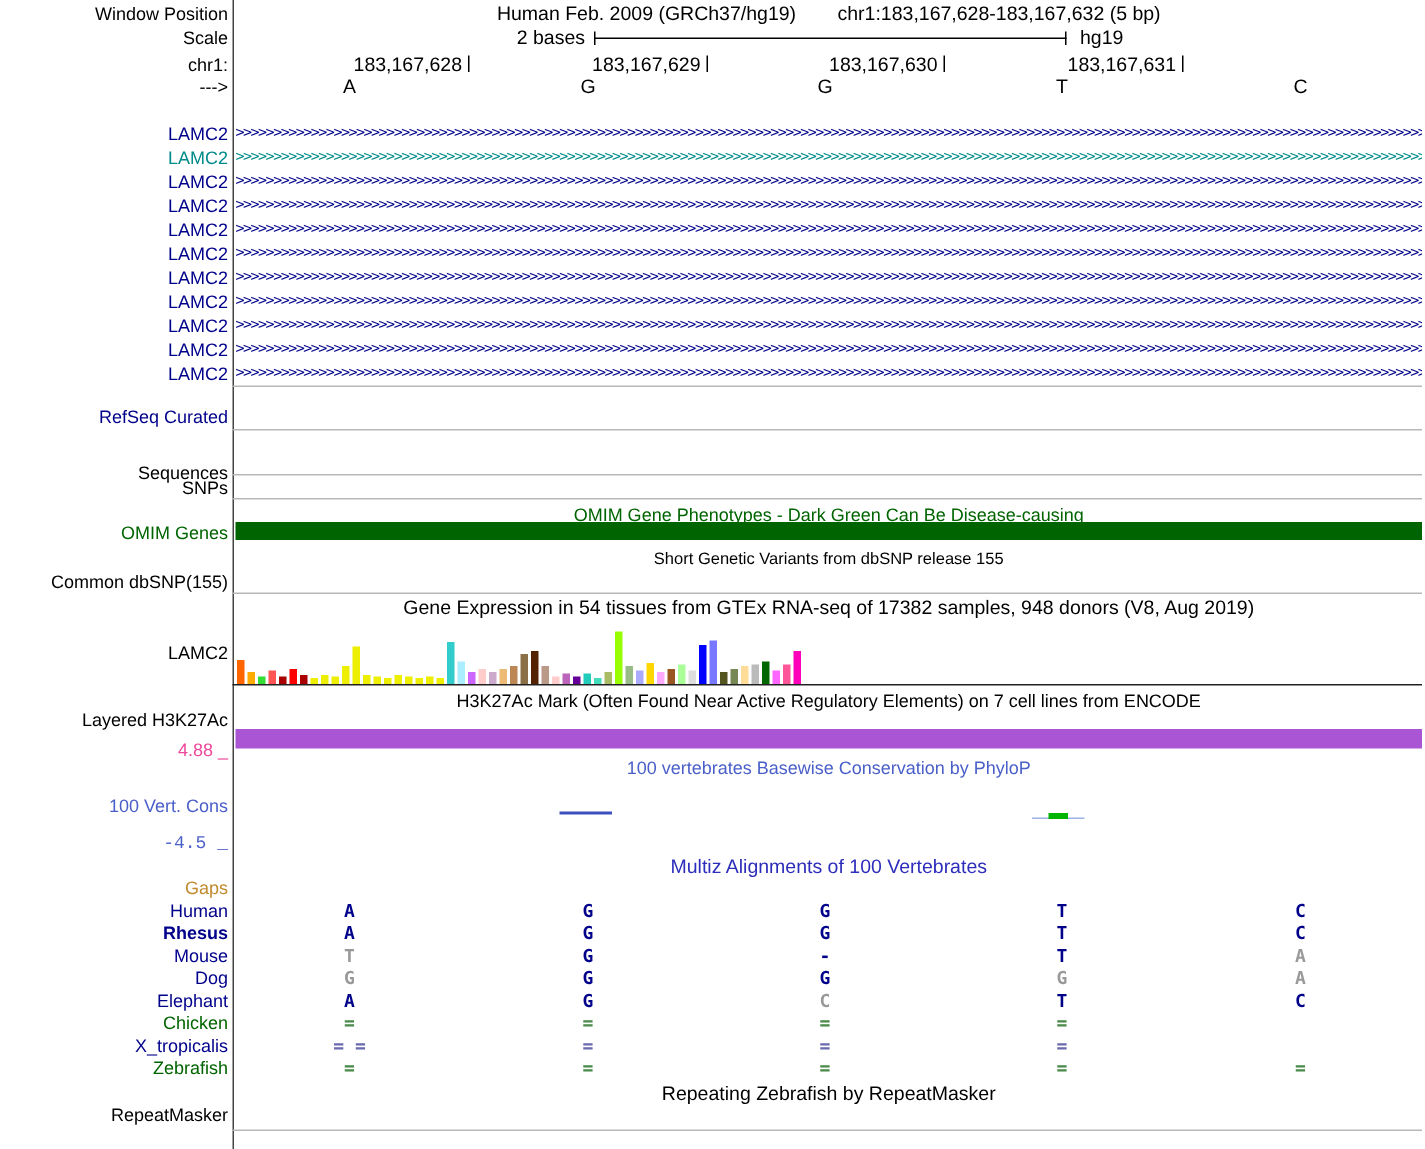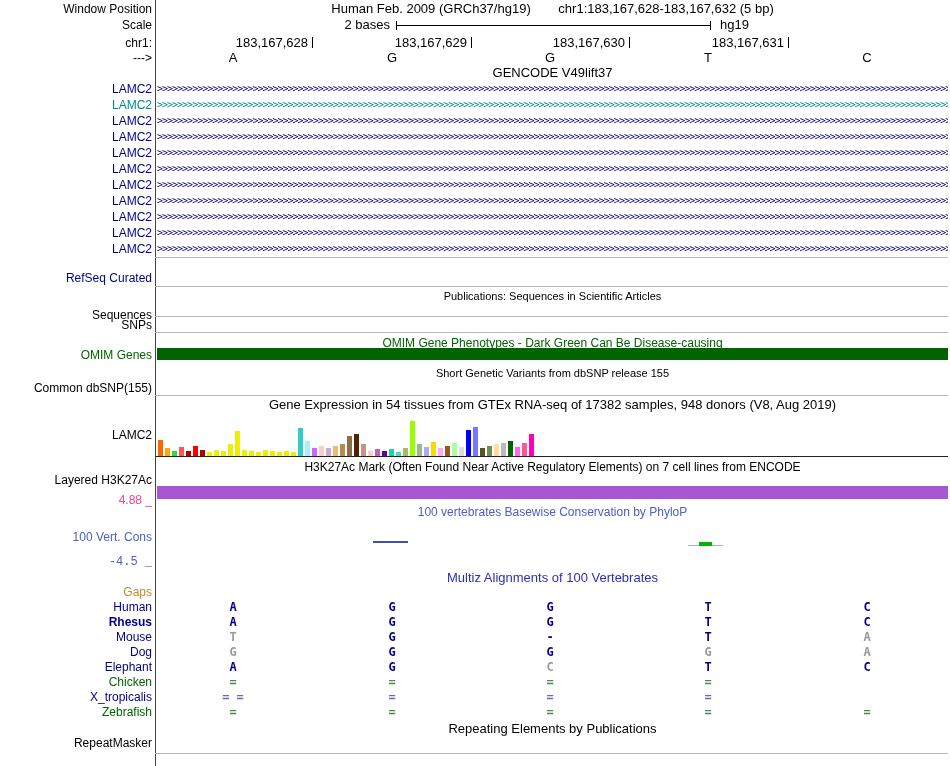--- a/index.html
+++ b/index.html
@@ -58,21 +58,20 @@
 
   <div class="lbl" style="top:51px">---&gt;</div>
   <div id="ref-bases">
       <div class="bcell" style="left: 221px; top: 51px; font-weight: normal;">A</div>
       <div class="bcell" style="left: 380px; top: 51px; font-weight: normal;">G</div>
       <div class="bcell" style="left: 538px; top: 51px; font-weight: normal;">G</div>
       <div class="bcell" style="left: 696px; top: 51px; font-weight: normal;">T</div>
       <div class="bcell" style="left: 855px; top: 51px; font-weight: normal;">C</div>
     </div>
 
-  <div class="title" style="top:66px">GENCODE V49lift37</div>
   <div id="gencode-rows">
       <div class="lbl" style="top: 82px; color: rgb(0, 0, 139);">LAMC2</div>
       <div class="arrows" style="top: 82px; color: rgb(0, 0, 139);">&gt;&gt;&gt;&gt;&gt;&gt;&gt;&gt;&gt;&gt;&gt;&gt;&gt;&gt;&gt;&gt;&gt;&gt;&gt;&gt;&gt;&gt;&gt;&gt;&gt;&gt;&gt;&gt;&gt;&gt;&gt;&gt;&gt;&gt;&gt;&gt;&gt;&gt;&gt;&gt;&gt;&gt;&gt;&gt;&gt;&gt;&gt;&gt;&gt;&gt;&gt;&gt;&gt;&gt;&gt;&gt;&gt;&gt;&gt;&gt;&gt;&gt;&gt;&gt;&gt;&gt;&gt;&gt;&gt;&gt;&gt;&gt;&gt;&gt;&gt;&gt;&gt;&gt;&gt;&gt;&gt;&gt;&gt;&gt;&gt;&gt;&gt;&gt;&gt;&gt;&gt;&gt;&gt;&gt;&gt;&gt;&gt;&gt;&gt;&gt;&gt;&gt;&gt;&gt;&gt;&gt;&gt;&gt;&gt;&gt;&gt;&gt;&gt;&gt;&gt;&gt;&gt;&gt;&gt;&gt;&gt;&gt;&gt;&gt;&gt;&gt;&gt;&gt;&gt;&gt;&gt;&gt;&gt;&gt;&gt;&gt;&gt;&gt;&gt;&gt;&gt;&gt;&gt;&gt;&gt;&gt;&gt;&gt;&gt;&gt;&gt;&gt;&gt;&gt;&gt;&gt;&gt;&gt;&gt;&gt;&gt;&gt;&gt;&gt;&gt;&gt;&gt;&gt;&gt;&gt;&gt;&gt;&gt;&gt;&gt;&gt;&gt;&gt;&gt;&gt;&gt;&gt;&gt;&gt;&gt;&gt;&gt;&gt;&gt;&gt;&gt;&gt;&gt;&gt;&gt;&gt;&gt;&gt;&gt;&gt;</div>
       <div class="lbl" style="top: 98px; color: rgb(0, 139, 139);">LAMC2</div>
       <div class="arrows" style="top: 98px; color: rgb(0, 139, 139);">&gt;&gt;&gt;&gt;&gt;&gt;&gt;&gt;&gt;&gt;&gt;&gt;&gt;&gt;&gt;&gt;&gt;&gt;&gt;&gt;&gt;&gt;&gt;&gt;&gt;&gt;&gt;&gt;&gt;&gt;&gt;&gt;&gt;&gt;&gt;&gt;&gt;&gt;&gt;&gt;&gt;&gt;&gt;&gt;&gt;&gt;&gt;&gt;&gt;&gt;&gt;&gt;&gt;&gt;&gt;&gt;&gt;&gt;&gt;&gt;&gt;&gt;&gt;&gt;&gt;&gt;&gt;&gt;&gt;&gt;&gt;&gt;&gt;&gt;&gt;&gt;&gt;&gt;&gt;&gt;&gt;&gt;&gt;&gt;&gt;&gt;&gt;&gt;&gt;&gt;&gt;&gt;&gt;&gt;&gt;&gt;&gt;&gt;&gt;&gt;&gt;&gt;&gt;&gt;&gt;&gt;&gt;&gt;&gt;&gt;&gt;&gt;&gt;&gt;&gt;&gt;&gt;&gt;&gt;&gt;&gt;&gt;&gt;&gt;&gt;&gt;&gt;&gt;&gt;&gt;&gt;&gt;&gt;&gt;&gt;&gt;&gt;&gt;&gt;&gt;&gt;&gt;&gt;&gt;&gt;&gt;&gt;&gt;&gt;&gt;&gt;&gt;&gt;&gt;&gt;&gt;&gt;&gt;&gt;&gt;&gt;&gt;&gt;&gt;&gt;&gt;&gt;&gt;&gt;&gt;&gt;&gt;&gt;&gt;&gt;&gt;&gt;&gt;&gt;&gt;&gt;&gt;&gt;&gt;&gt;&gt;&gt;&gt;&gt;&gt;&gt;&gt;&gt;&gt;&gt;&gt;&gt;&gt;&gt;&gt;</div>
       <div class="lbl" style="top: 114px; color: rgb(0, 0, 139);">LAMC2</div>
       <div class="arrows" style="top: 114px; color: rgb(0, 0, 139);">&gt;&gt;&gt;&gt;&gt;&gt;&gt;&gt;&gt;&gt;&gt;&gt;&gt;&gt;&gt;&gt;&gt;&gt;&gt;&gt;&gt;&gt;&gt;&gt;&gt;&gt;&gt;&gt;&gt;&gt;&gt;&gt;&gt;&gt;&gt;&gt;&gt;&gt;&gt;&gt;&gt;&gt;&gt;&gt;&gt;&gt;&gt;&gt;&gt;&gt;&gt;&gt;&gt;&gt;&gt;&gt;&gt;&gt;&gt;&gt;&gt;&gt;&gt;&gt;&gt;&gt;&gt;&gt;&gt;&gt;&gt;&gt;&gt;&gt;&gt;&gt;&gt;&gt;&gt;&gt;&gt;&gt;&gt;&gt;&gt;&gt;&gt;&gt;&gt;&gt;&gt;&gt;&gt;&gt;&gt;&gt;&gt;&gt;&gt;&gt;&gt;&gt;&gt;&gt;&gt;&gt;&gt;&gt;&gt;&gt;&gt;&gt;&gt;&gt;&gt;&gt;&gt;&gt;&gt;&gt;&gt;&gt;&gt;&gt;&gt;&gt;&gt;&gt;&gt;&gt;&gt;&gt;&gt;&gt;&gt;&gt;&gt;&gt;&gt;&gt;&gt;&gt;&gt;&gt;&gt;&gt;&gt;&gt;&gt;&gt;&gt;&gt;&gt;&gt;&gt;&gt;&gt;&gt;&gt;&gt;&gt;&gt;&gt;&gt;&gt;&gt;&gt;&gt;&gt;&gt;&gt;&gt;&gt;&gt;&gt;&gt;&gt;&gt;&gt;&gt;&gt;&gt;&gt;&gt;&gt;&gt;&gt;&gt;&gt;&gt;&gt;&gt;&gt;&gt;&gt;&gt;&gt;&gt;&gt;&gt;</div>
       <div class="lbl" style="top: 130px; color: rgb(0, 0, 139);">LAMC2</div>
       <div class="arrows" style="top: 130px; color: rgb(0, 0, 139);">&gt;&gt;&gt;&gt;&gt;&gt;&gt;&gt;&gt;&gt;&gt;&gt;&gt;&gt;&gt;&gt;&gt;&gt;&gt;&gt;&gt;&gt;&gt;&gt;&gt;&gt;&gt;&gt;&gt;&gt;&gt;&gt;&gt;&gt;&gt;&gt;&gt;&gt;&gt;&gt;&gt;&gt;&gt;&gt;&gt;&gt;&gt;&gt;&gt;&gt;&gt;&gt;&gt;&gt;&gt;&gt;&gt;&gt;&gt;&gt;&gt;&gt;&gt;&gt;&gt;&gt;&gt;&gt;&gt;&gt;&gt;&gt;&gt;&gt;&gt;&gt;&gt;&gt;&gt;&gt;&gt;&gt;&gt;&gt;&gt;&gt;&gt;&gt;&gt;&gt;&gt;&gt;&gt;&gt;&gt;&gt;&gt;&gt;&gt;&gt;&gt;&gt;&gt;&gt;&gt;&gt;&gt;&gt;&gt;&gt;&gt;&gt;&gt;&gt;&gt;&gt;&gt;&gt;&gt;&gt;&gt;&gt;&gt;&gt;&gt;&gt;&gt;&gt;&gt;&gt;&gt;&gt;&gt;&gt;&gt;&gt;&gt;&gt;&gt;&gt;&gt;&gt;&gt;&gt;&gt;&gt;&gt;&gt;&gt;&gt;&gt;&gt;&gt;&gt;&gt;&gt;&gt;&gt;&gt;&gt;&gt;&gt;&gt;&gt;&gt;&gt;&gt;&gt;&gt;&gt;&gt;&gt;&gt;&gt;&gt;&gt;&gt;&gt;&gt;&gt;&gt;&gt;&gt;&gt;&gt;&gt;&gt;&gt;&gt;&gt;&gt;&gt;&gt;&gt;&gt;&gt;&gt;&gt;&gt;&gt;</div>
       <div class="lbl" style="top: 146px; color: rgb(0, 0, 139);">LAMC2</div>
@@ -88,21 +87,20 @@
       <div class="lbl" style="top: 226px; color: rgb(0, 0, 139);">LAMC2</div>
       <div class="arrows" style="top: 226px; color: rgb(0, 0, 139);">&gt;&gt;&gt;&gt;&gt;&gt;&gt;&gt;&gt;&gt;&gt;&gt;&gt;&gt;&gt;&gt;&gt;&gt;&gt;&gt;&gt;&gt;&gt;&gt;&gt;&gt;&gt;&gt;&gt;&gt;&gt;&gt;&gt;&gt;&gt;&gt;&gt;&gt;&gt;&gt;&gt;&gt;&gt;&gt;&gt;&gt;&gt;&gt;&gt;&gt;&gt;&gt;&gt;&gt;&gt;&gt;&gt;&gt;&gt;&gt;&gt;&gt;&gt;&gt;&gt;&gt;&gt;&gt;&gt;&gt;&gt;&gt;&gt;&gt;&gt;&gt;&gt;&gt;&gt;&gt;&gt;&gt;&gt;&gt;&gt;&gt;&gt;&gt;&gt;&gt;&gt;&gt;&gt;&gt;&gt;&gt;&gt;&gt;&gt;&gt;&gt;&gt;&gt;&gt;&gt;&gt;&gt;&gt;&gt;&gt;&gt;&gt;&gt;&gt;&gt;&gt;&gt;&gt;&gt;&gt;&gt;&gt;&gt;&gt;&gt;&gt;&gt;&gt;&gt;&gt;&gt;&gt;&gt;&gt;&gt;&gt;&gt;&gt;&gt;&gt;&gt;&gt;&gt;&gt;&gt;&gt;&gt;&gt;&gt;&gt;&gt;&gt;&gt;&gt;&gt;&gt;&gt;&gt;&gt;&gt;&gt;&gt;&gt;&gt;&gt;&gt;&gt;&gt;&gt;&gt;&gt;&gt;&gt;&gt;&gt;&gt;&gt;&gt;&gt;&gt;&gt;&gt;&gt;&gt;&gt;&gt;&gt;&gt;&gt;&gt;&gt;&gt;&gt;&gt;&gt;&gt;&gt;&gt;&gt;&gt;</div>
       <div class="lbl" style="top: 242px; color: rgb(0, 0, 139);">LAMC2</div>
       <div class="arrows" style="top: 242px; color: rgb(0, 0, 139);">&gt;&gt;&gt;&gt;&gt;&gt;&gt;&gt;&gt;&gt;&gt;&gt;&gt;&gt;&gt;&gt;&gt;&gt;&gt;&gt;&gt;&gt;&gt;&gt;&gt;&gt;&gt;&gt;&gt;&gt;&gt;&gt;&gt;&gt;&gt;&gt;&gt;&gt;&gt;&gt;&gt;&gt;&gt;&gt;&gt;&gt;&gt;&gt;&gt;&gt;&gt;&gt;&gt;&gt;&gt;&gt;&gt;&gt;&gt;&gt;&gt;&gt;&gt;&gt;&gt;&gt;&gt;&gt;&gt;&gt;&gt;&gt;&gt;&gt;&gt;&gt;&gt;&gt;&gt;&gt;&gt;&gt;&gt;&gt;&gt;&gt;&gt;&gt;&gt;&gt;&gt;&gt;&gt;&gt;&gt;&gt;&gt;&gt;&gt;&gt;&gt;&gt;&gt;&gt;&gt;&gt;&gt;&gt;&gt;&gt;&gt;&gt;&gt;&gt;&gt;&gt;&gt;&gt;&gt;&gt;&gt;&gt;&gt;&gt;&gt;&gt;&gt;&gt;&gt;&gt;&gt;&gt;&gt;&gt;&gt;&gt;&gt;&gt;&gt;&gt;&gt;&gt;&gt;&gt;&gt;&gt;&gt;&gt;&gt;&gt;&gt;&gt;&gt;&gt;&gt;&gt;&gt;&gt;&gt;&gt;&gt;&gt;&gt;&gt;&gt;&gt;&gt;&gt;&gt;&gt;&gt;&gt;&gt;&gt;&gt;&gt;&gt;&gt;&gt;&gt;&gt;&gt;&gt;&gt;&gt;&gt;&gt;&gt;&gt;&gt;&gt;&gt;&gt;&gt;&gt;&gt;&gt;&gt;&gt;&gt;</div>
     </div>
   <div class="sep" style="top:257px"></div>
 
   <div class="lbl" style="top: 271px; color: rgb(0, 0, 139);">RefSeq Curated</div>
   <div class="sep" style="top:286px"></div>
 
-  <div class="title small" style="top:289px">Publications: Sequences in Scientific Articles</div>
   <div class="lbl" style="top:308px">Sequences</div>
   <div class="sep" style="top:316px"></div>
   <div class="lbl" style="top:318px">SNPs</div>
   <div class="sep" style="top:332px"></div>
 
   <div class="title" style="top: 336px; font-size: 12px; color: rgb(0, 100, 0);">OMIM Gene Phenotypes - Dark Green Can Be Disease-causing</div>
   <div class="bar-omim" style="background: rgb(0, 100, 0);"></div>
   <div class="lbl" style="top: 348px; color: rgb(0, 100, 0);">OMIM Genes</div>
 
   <div class="title small" style="top:366px">Short Genetic Variants from dbSNP release 155</div>
@@ -225,17 +223,17 @@
       <div class="mcell" style="left: 528px; top: 690px; color: rgb(106, 106, 174);">=</div>
       <div class="mcell" style="left: 686px; top: 690px; color: rgb(106, 106, 174);">=</div>
       <div class="lbl" style="top: 705px; height: 15px; line-height: 15px; color: rgb(0, 100, 0);">Zebrafish</div>
       <div class="mcell" style="left: 211px; top: 705px; color: rgb(74, 138, 74);">=</div>
       <div class="mcell" style="left: 370px; top: 705px; color: rgb(74, 138, 74);">=</div>
       <div class="mcell" style="left: 528px; top: 705px; color: rgb(74, 138, 74);">=</div>
       <div class="mcell" style="left: 686px; top: 705px; color: rgb(74, 138, 74);">=</div>
       <div class="mcell" style="left: 845px; top: 705px; color: rgb(74, 138, 74);">=</div>
     </div>
 
-  <div class="title" style="top:722px">Repeating Elements by Publications</div>
+  <div class="title" style="top:722px">Repeating Zebrafish by RepeatMasker</div>
   <div class="lbl" style="top:736px">RepeatMasker</div>
   <div class="sep" style="top:753px"></div>
 
 </div>
 
 </body></html>

